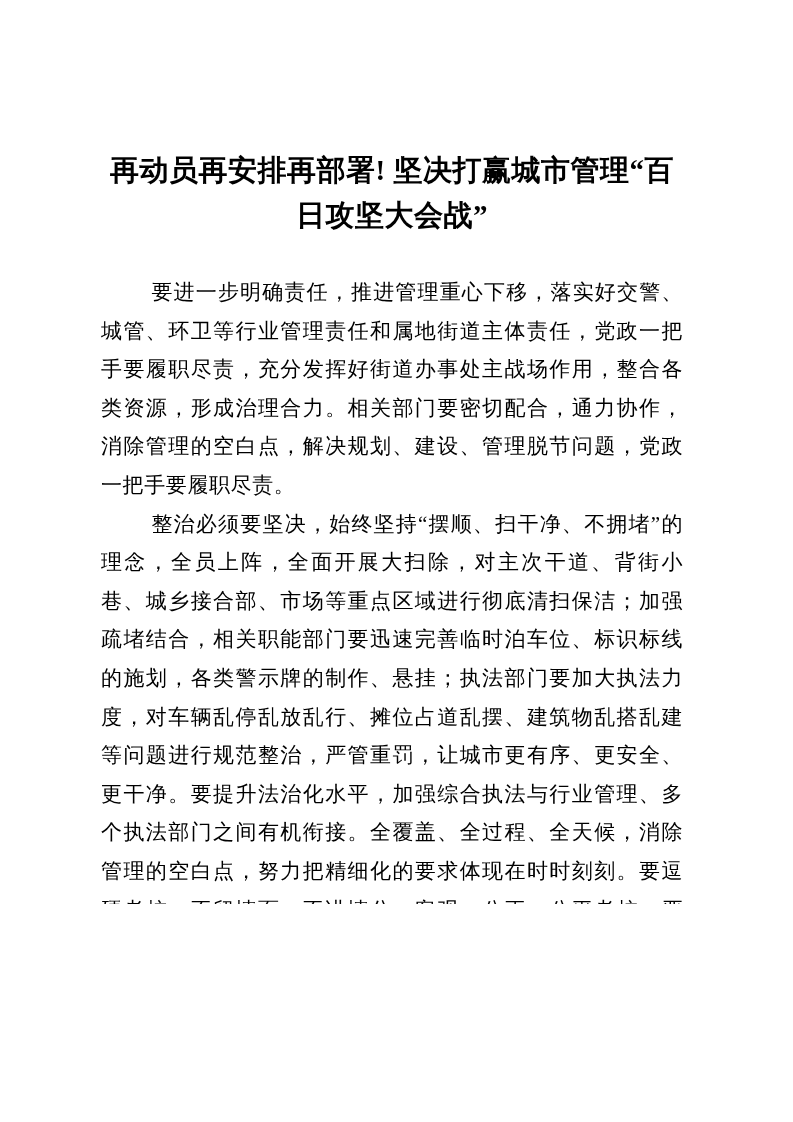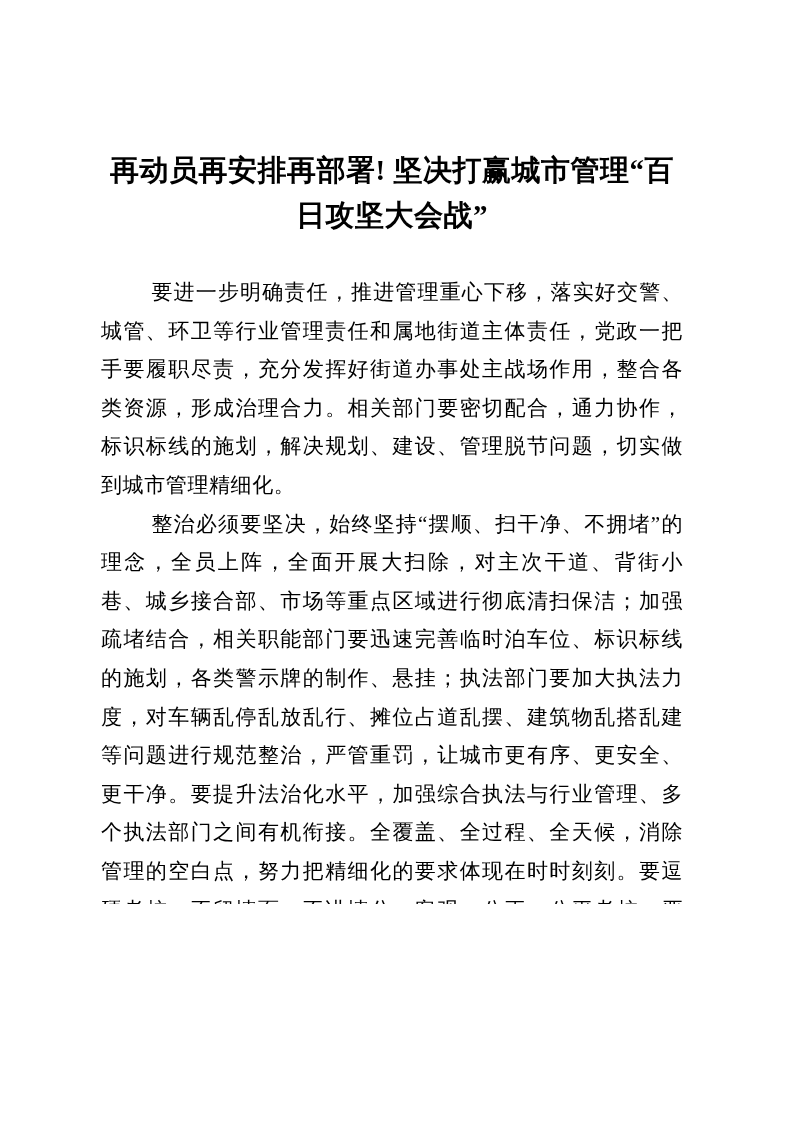--- a/index.html
+++ b/index.html
@@ -33,15 +33,15 @@
     letter-spacing: 0.6px;
     text-align: justify;
     text-indent: 2.4em;
   }
 </style>
 </head>
 <body>
 
 <div class="page">
   <h1 class="doc-title">再动员再安排再部署! 坚决打赢城市管理“百日攻坚大会战”</h1>
-  <p class="doc-paragraph">要进一步明确责任，推进管理重心下移，落实好交警、城管、环卫等行业管理责任和属地街道主体责任，党政一把手要履职尽责，充分发挥好街道办事处主战场作用，整合各类资源，形成治理合力。相关部门要密切配合，通力协作，标识标线的施划，解决规划、建设、管理脱节问题，切实做到城市管理精细化。</p>
+  <p class="doc-paragraph">要进一步明确责任，推进管理重心下移，落实好交警、城管、环卫等行业管理责任和属地街道主体责任，党政一把手要履职尽责，充分发挥好街道办事处主战场作用，整合各类资源，形成治理合力。相关部门要密切配合，通力协作，消除管理的空白点，解决规划、建设、管理脱节问题，党政一把手要履职尽责。</p>
   <p class="doc-paragraph">整治必须要坚决，始终坚持“摆顺、扫干净、不拥堵”的理念，全员上阵，全面开展大扫除，对主次干道、背街小巷、城乡接合部、市场等重点区域进行彻底清扫保洁；加强疏堵结合，相关职能部门要迅速完善临时泊车位、标识标线的施划，各类警示牌的制作、悬挂；执法部门要加大执法力度，对车辆乱停乱放乱行、摊位占道乱摆、建筑物乱搭乱建等问题进行规范整治，严管重罚，让城市更有序、更安全、更干净。要提升法治化水平，加强综合执法与行业管理、多个执法部门之间有机衔接。全覆盖、全过程、全天候，消除管理的空白点，努力把精细化的要求体现在时时刻刻。要逗硬考核，不留情面，不讲情分，客观、公正、公平考核，严格落实考核制度，利用报刊、电视台等多种媒体每周考核、通报、挂牌，并将考核结果予以公布，确保城市精细化管理方案落地落实，城市管理取得成效，</p>
 </div>
 
 </body></html>

